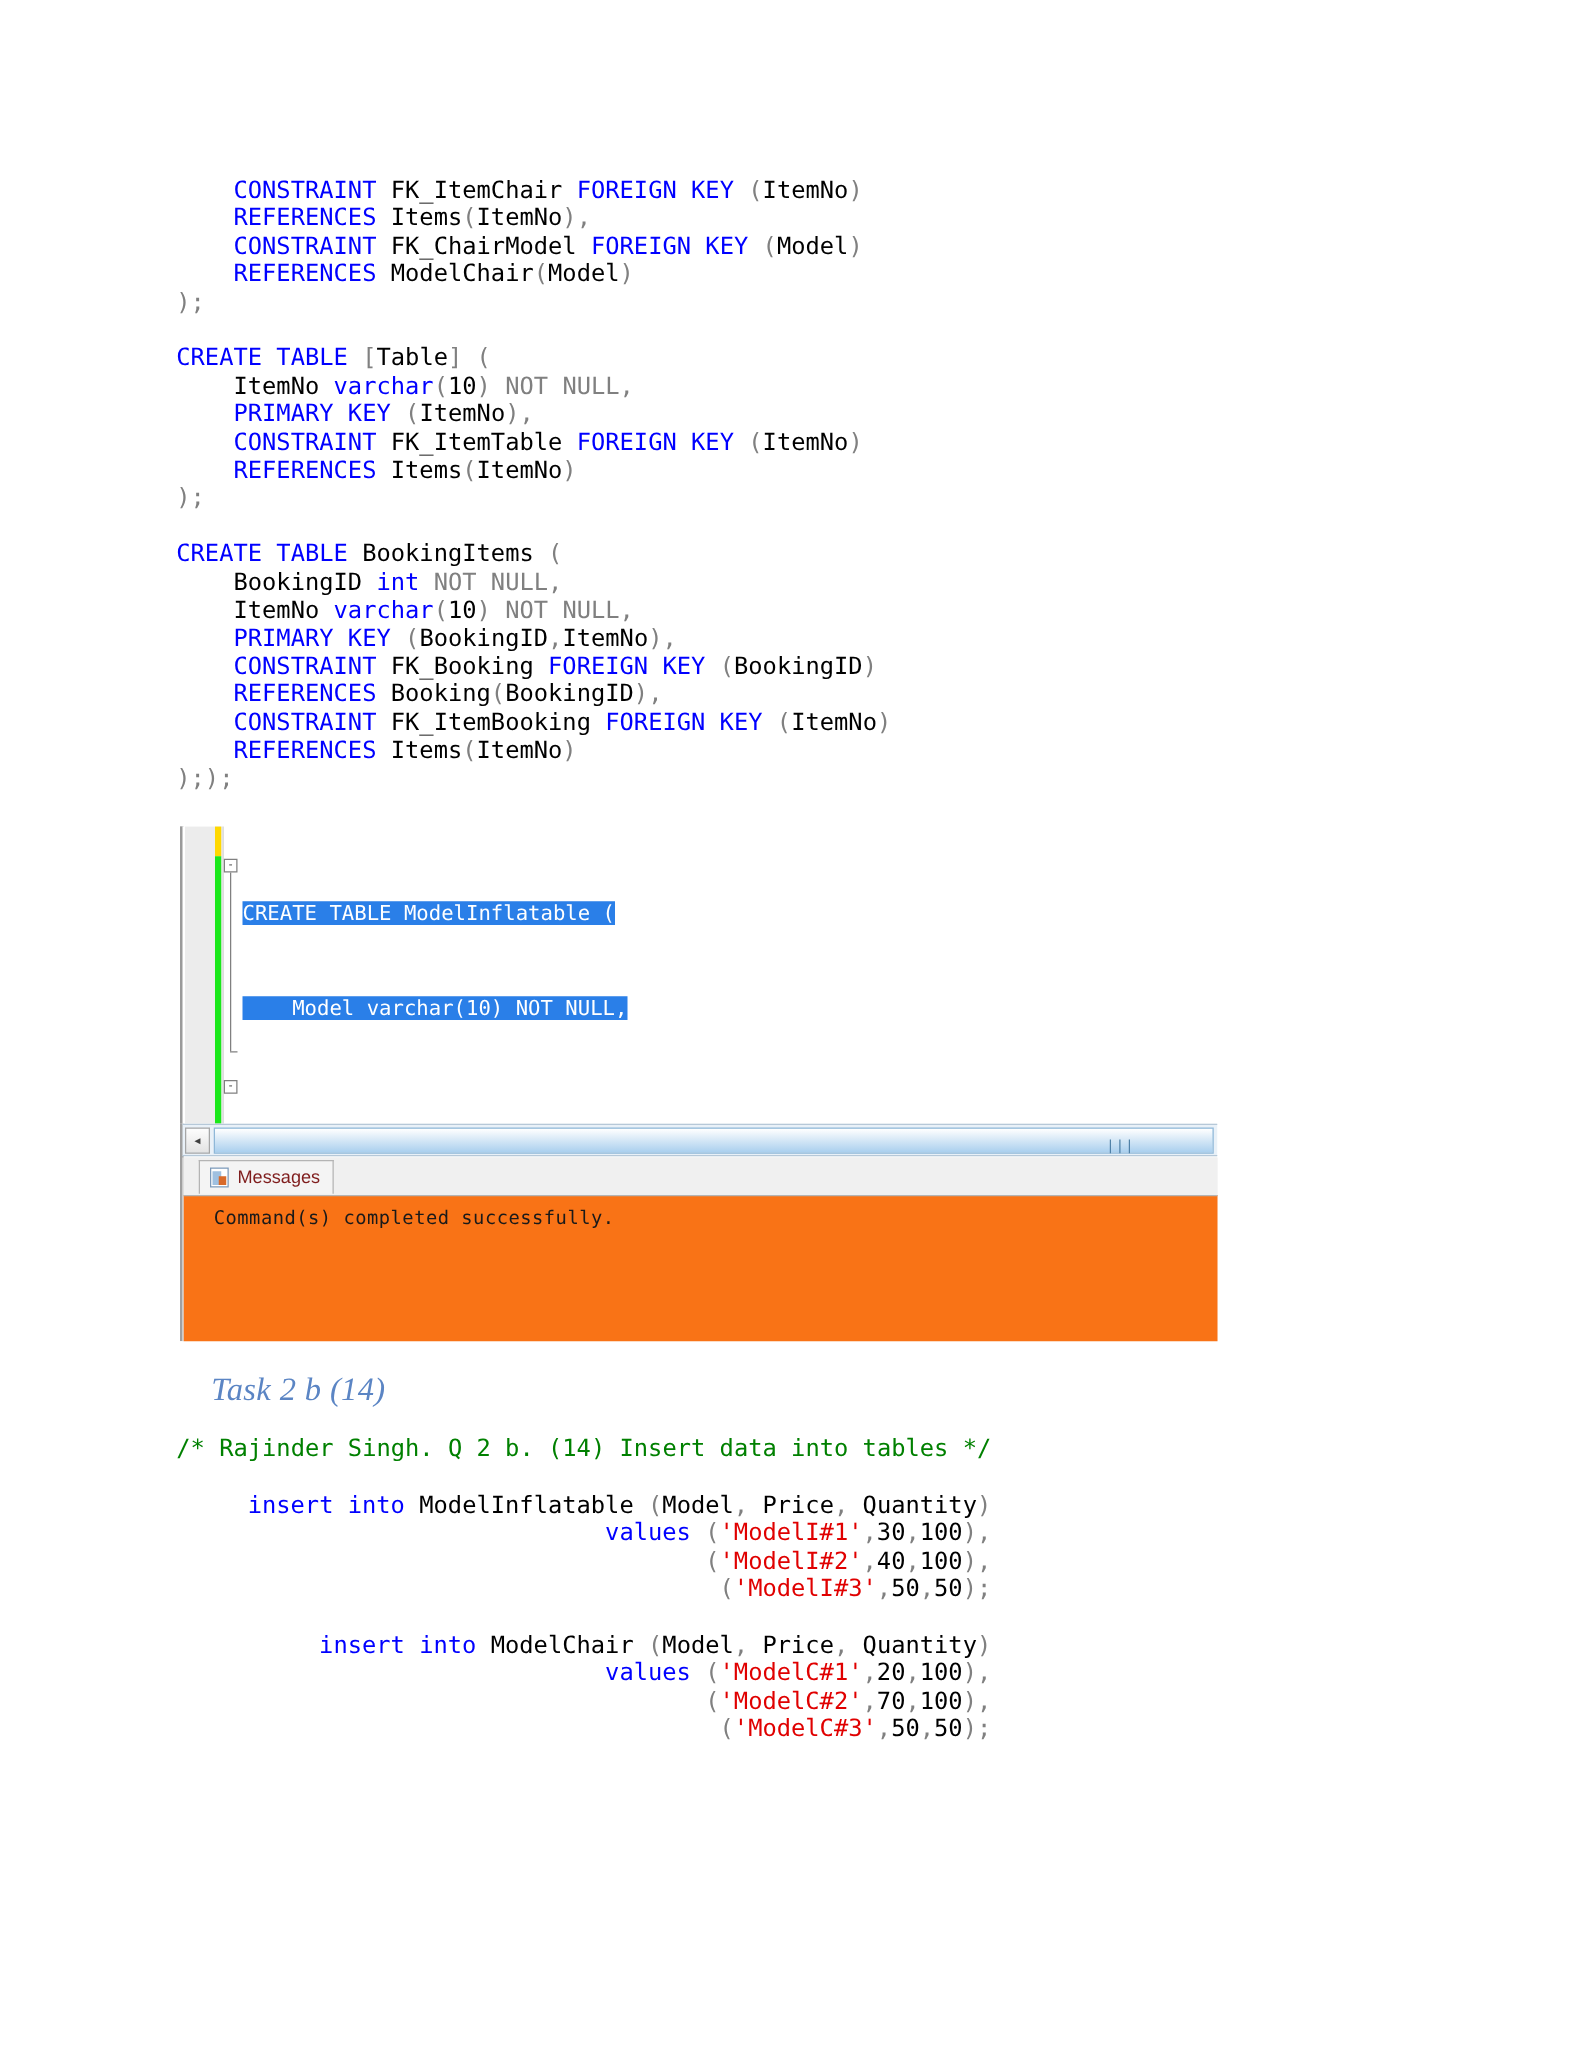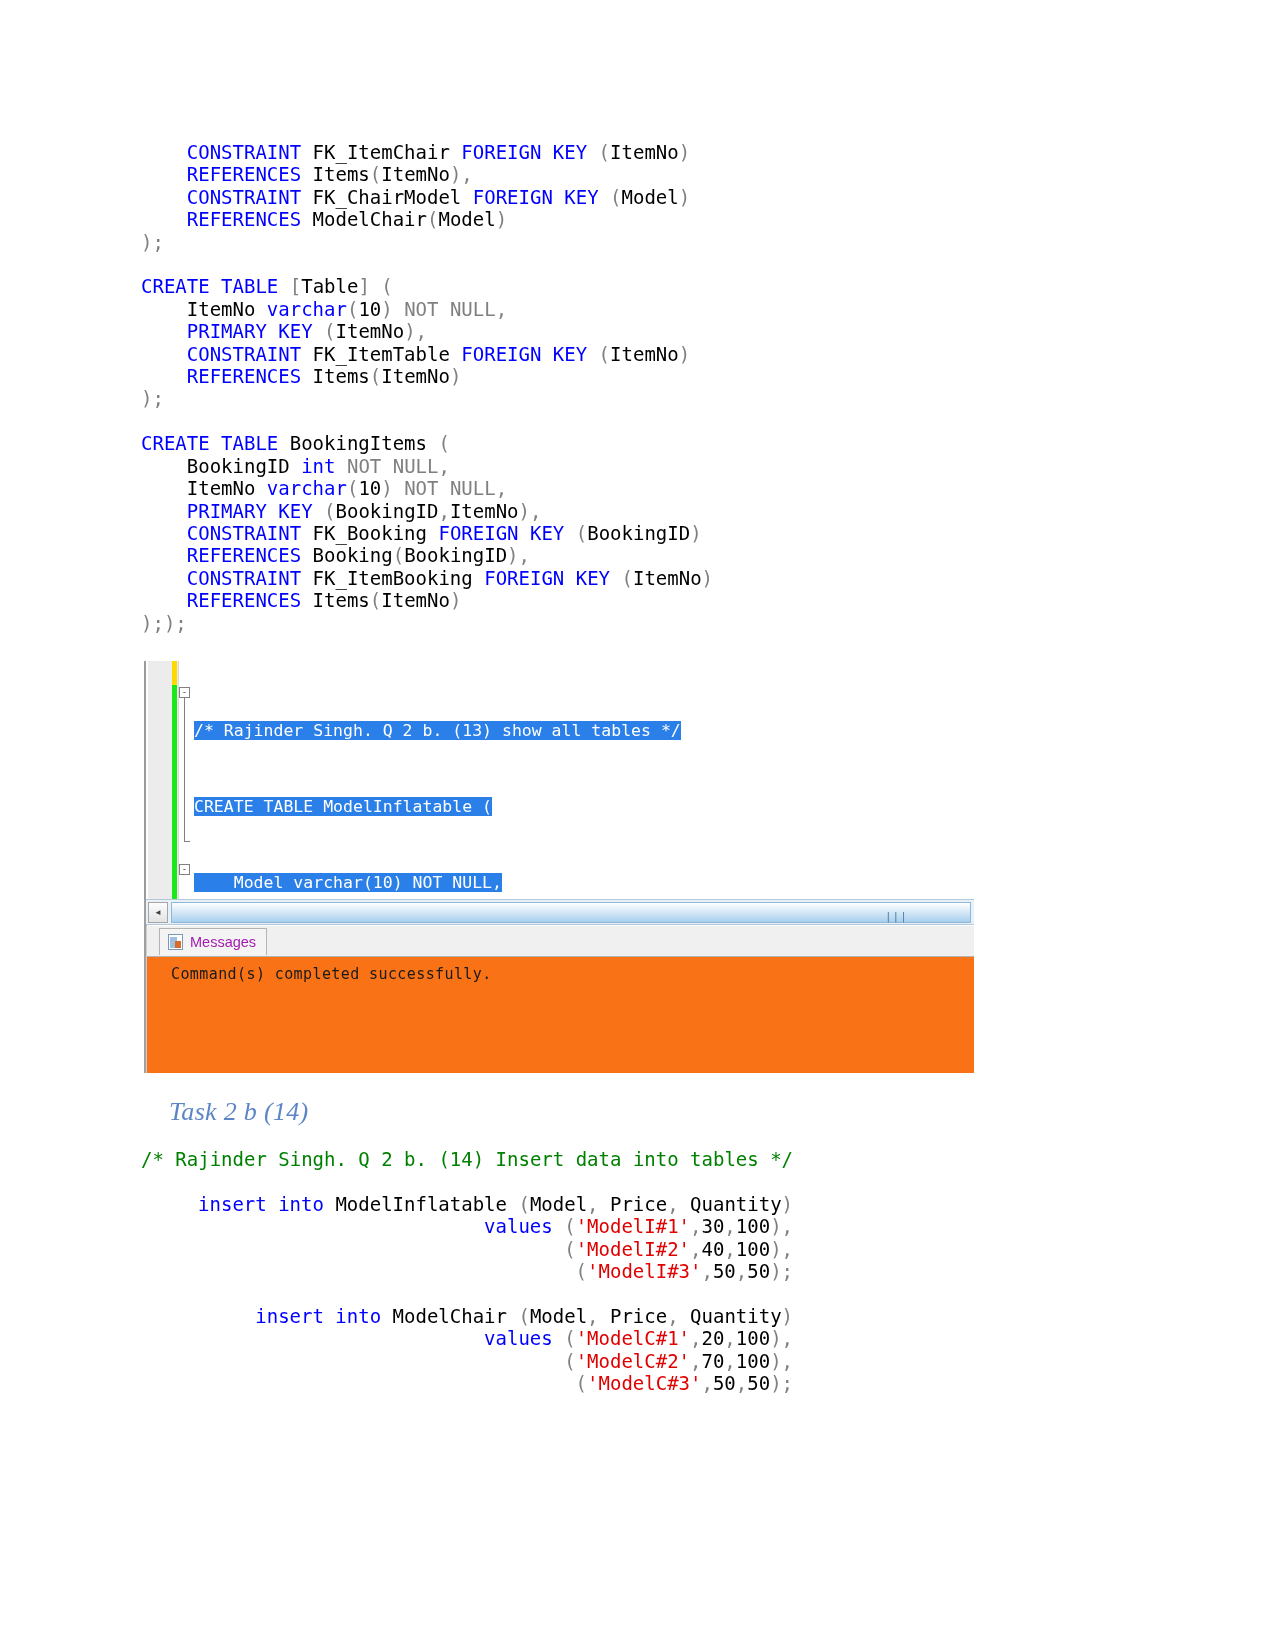--- a/index.html
+++ b/index.html
@@ -194,21 +194,21 @@
     height: 27px;
     padding: 0 10px 0 8px;
     background: #f4f4f4;
     border: 1px solid #b4b4b4;
     border-bottom: none;
     display: flex;
     align-items: center;
     gap: 7px;
     font-family: "Liberation Sans", sans-serif;
     font-size: 14.5px;
-    color: #a21caf;
+    color: #7f1d1d;
     box-sizing: border-box;
     text-align: right;
   }
   .msg-icon {
     position: relative;
     width: 15px; height: 16px;
     background: #ffffff;
     border: 1px solid #7a98b8;
     box-sizing: border-box;
   }
@@ -290,21 +290,20 @@
       <div class="gutter-indicator"></div>
       <div class="gutter-indicator green"></div>
 
       <div class="fold-box" style="top:26px;">-</div>
       <div class="fold-line" style="top:37px; height:143px;"></div>
       <div class="fold-end" style="top:180px;"></div>
 
       <div class="fold-box" style="top:203px;">-</div>
 
       <div class="ssms-code">
-        <span class="ln"><span class="sel">/* Rajinder Singh. Q 2 b. (13) show all tables */</span></span>
         <span class="ln"><span class="sel">CREATE TABLE ModelInflatable (</span></span>
         <span class="ln"><span class="sel">    Model varchar(10) NOT NULL,</span></span>
         
         
         
         
         
         
       </div>
     </div>

